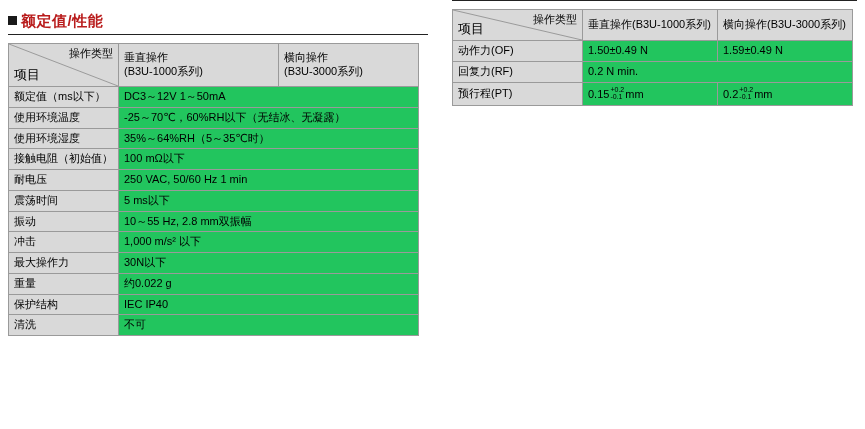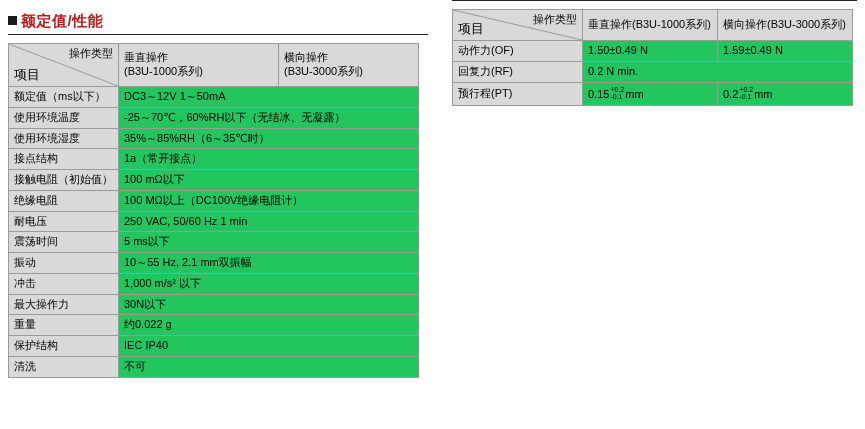--- a/index.html
+++ b/index.html
@@ -163,45 +163,37 @@
         <tr>
           <td class="rowlabel">额定值（ms以下）</td>
           <td class="val" colspan="2">DC3～12V 1～50mA</td>
         </tr>
         <tr>
           <td class="rowlabel">使用环境温度</td>
           <td class="val" colspan="2">-25～70℃，60%RH以下（无结冰、无凝露）</td>
         </tr>
         <tr>
           <td class="rowlabel">使用环境湿度</td>
-          <td class="val" colspan="2">35%～85%RH（6～35℃时）</td>
-        </tr>
-        <tr>
-          <td class="rowlabel">接点结构</td>
-          <td class="val" colspan="2">1a（常开接点）</td>
+          <td class="val" colspan="2">35%～64%RH（5～35℃时）</td>
         </tr>
         <tr>
           <td class="rowlabel">接触电阻（初始值）</td>
           <td class="val" colspan="2">100 mΩ以下</td>
         </tr>
         <tr>
-          <td class="rowlabel">绝缘电阻</td>
-          <td class="val" colspan="2">100 MΩ以上（DC100V绝缘电阻计）</td>
-        </tr>
-        <tr>
           <td class="rowlabel">耐电压</td>
           <td class="val" colspan="2">250 VAC, 50/60 Hz  1 min</td>
         </tr>
         <tr>
           <td class="rowlabel">震荡时间</td>
           <td class="val" colspan="2">5 ms以下</td>
         </tr>
         <tr>
           <td class="rowlabel">振动</td>
-          <td class="val" colspan="2">10～55 Hz, 2.1 mm双振幅</td>
+          <td class="val" colspan="2">10～55 Hz, 2.8 mm双振幅</td>
         </tr>
         <tr>
           <td class="rowlabel">冲击</td>
           <td class="val" colspan="2">1,000 m/s² 以下</td>
         </tr>
         <tr>
           <td class="rowlabel">最大操作力</td>
           <td class="val" colspan="2">30N以下</td>
         </tr>
         <tr>

